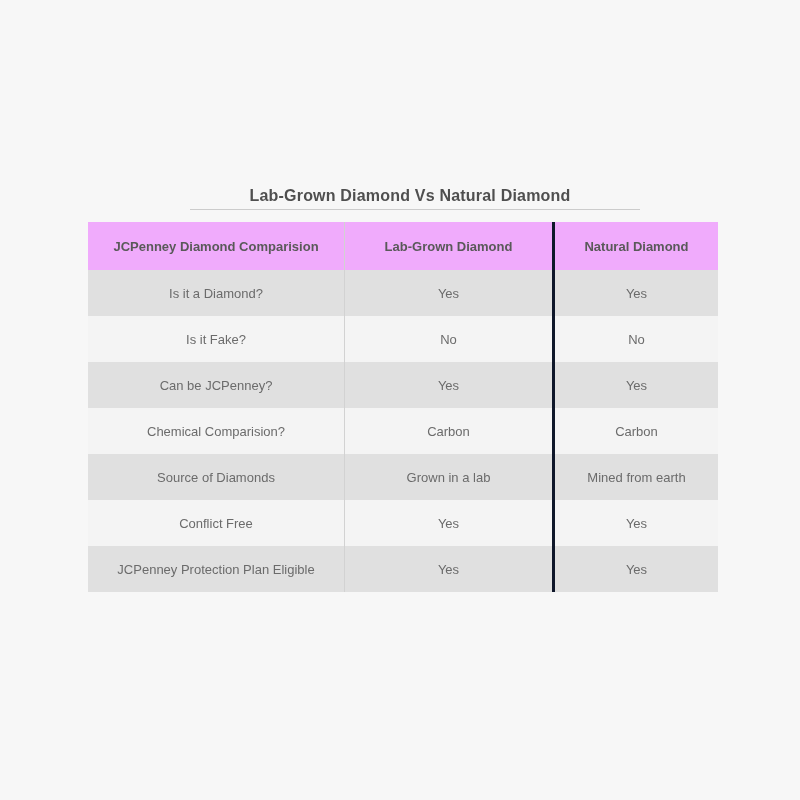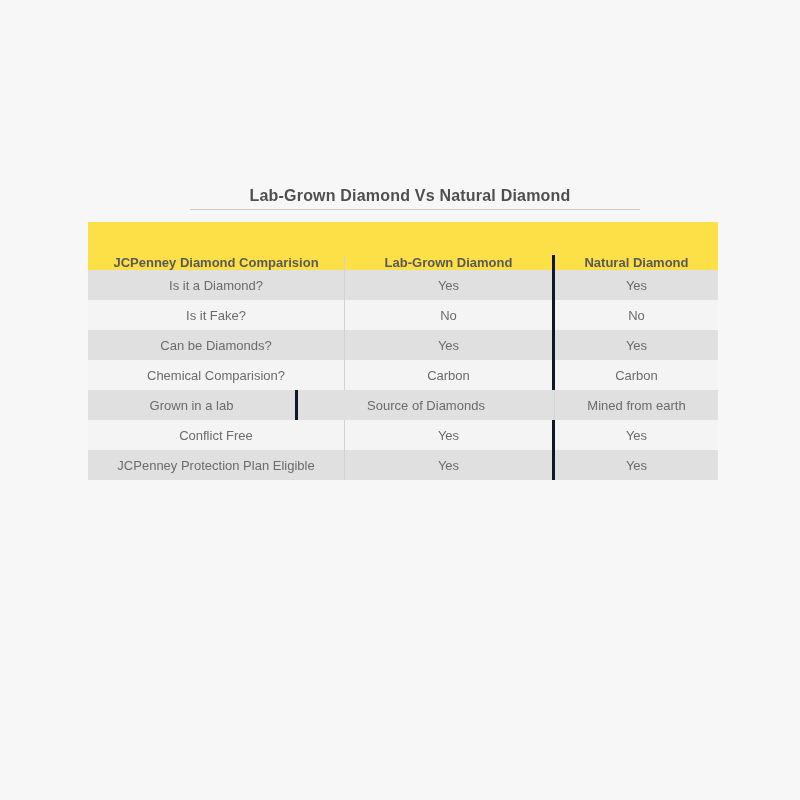--- a/index.html
+++ b/index.html
@@ -51,29 +51,28 @@
     justify-content: center;
     text-align: center;
     font-size: 13px;
     color: #6b6b6b;
   }
   .c1 { width: 257px; border-right: 1px solid #d2d2d2; }
   .c2 { width: 210px; border-right: 3px solid #0f172a; }
   .c3 { width: 163px; }
   .header-row {
     height: 48px;
-    background: #fde047;
-    align-items: flex-end;
+    background: #f0abfc;
   }
   .header-row .cell {
     font-weight: bold;
     color: #595959;
   }
   .body-row {
-    height: 30px;
+    height: 46px;
   }
   .body-row:nth-child(odd) { background: #e0e0e0; }
   .body-row:nth-child(even) { background: #f4f4f4; }
 </style>
 </head>
 <body>
 
 <div class="stage">
 
   <div class="page-title">Lab-Grown Diamond Vs Natural Diamond</div>
@@ -96,34 +95,34 @@
         <div class="cell c3">Yes</div>
       </div>
 
       <div class="trow body-row">
         <div class="cell c1">Is it Fake?</div>
         <div class="cell c2">No</div>
         <div class="cell c3">No</div>
       </div>
 
       <div class="trow body-row">
-        <div class="cell c1">Can be Diamonds?</div>
+        <div class="cell c1">Can be JCPenney?</div>
         <div class="cell c2">Yes</div>
         <div class="cell c3">Yes</div>
       </div>
 
       <div class="trow body-row">
         <div class="cell c1">Chemical Comparision?</div>
         <div class="cell c2">Carbon</div>
         <div class="cell c3">Carbon</div>
       </div>
 
       <div class="trow body-row">
+        <div class="cell c1">Source of Diamonds</div>
         <div class="cell c2">Grown in a lab</div>
-        <div class="cell c1">Source of Diamonds</div>
         <div class="cell c3">Mined from earth</div>
       </div>
 
       <div class="trow body-row">
         <div class="cell c1">Conflict Free</div>
         <div class="cell c2">Yes</div>
         <div class="cell c3">Yes</div>
       </div>
 
       <div class="trow body-row">

